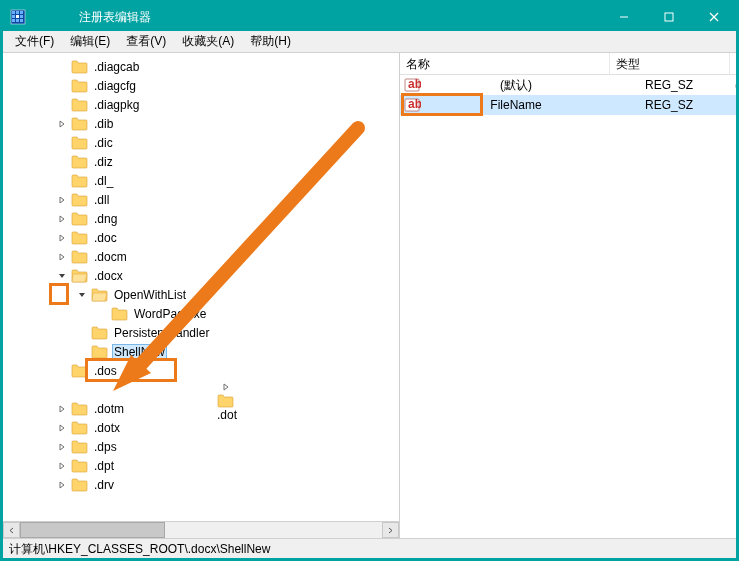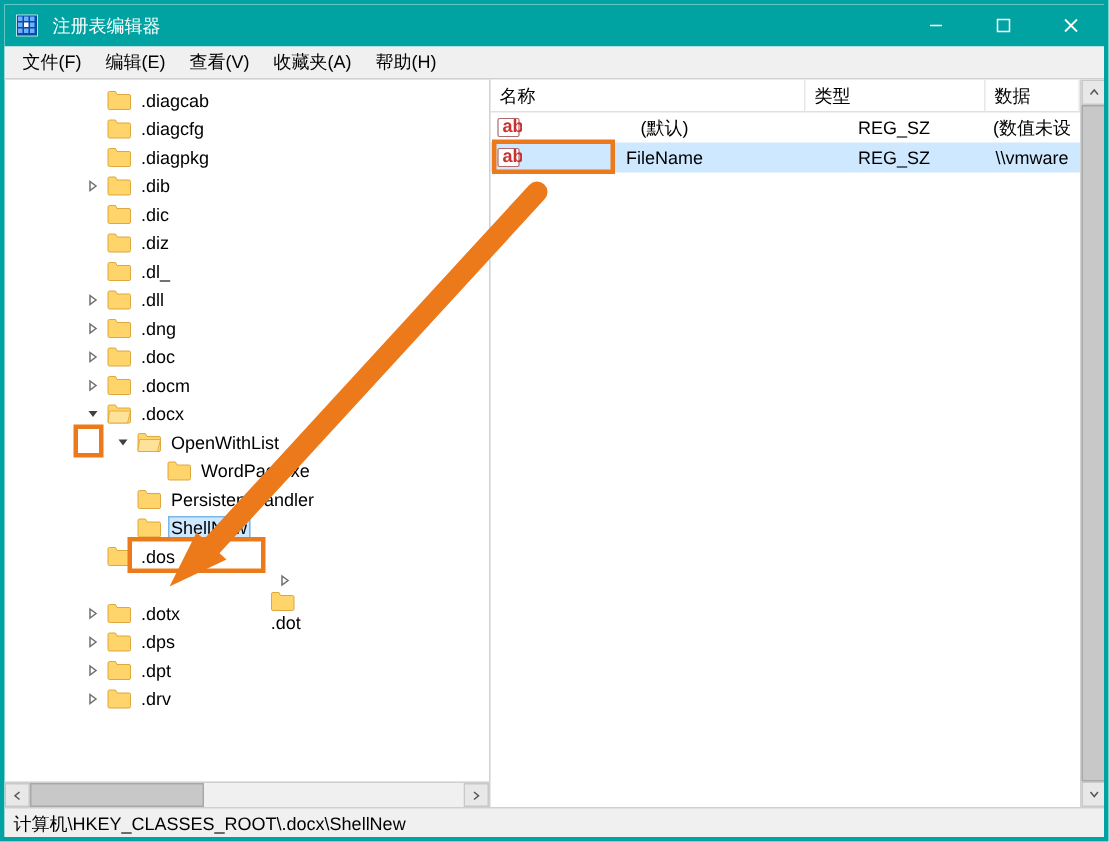--- a/index.html
+++ b/index.html
@@ -1,31 +1,31 @@
 <!DOCTYPE html>
 <html><head>
 <meta charset="utf-8">
 <style>
 * { margin: 0; padding: 0; box-sizing: border-box; font-family: "Microsoft YaHei", "Segoe UI", sans-serif; font-size: 12px; }
 body { width: 739px; height: 561px; border: 3px solid #00a2a2; background: #fff; display: flex; flex-direction: column; overflow: hidden; position: relative; }
 
 
-.titlebar { height: 28px; background: #00a2a2; display: flex; align-items: center; color: #fff; }
+.titlebar { height: 28px; background: #00a2a2; display: flex; align-items: center; color: #fff; gap: 44px; }
 .titlebar .appicon { width: 22px; height: 22px; margin: 0 4px; display:flex; align-items:center; justify-content:center; }
 .titlebar .title { flex: 1; padding-left: 2px; font-size: 12px; }
 .titlebar .winbtns { display: flex; }
 .titlebar .winbtn { width: 45px; height: 28px; display:flex; align-items:center; justify-content:center; cursor:pointer; }
 
 
 .menubar { height: 22px; background: #f0f0f0; border-bottom: 1px solid #d0d0d0; display: flex; align-items: center; padding: 0 4px; }
 .menubar .menu { padding: 2px 8px; cursor: default; }
 
 
 .main { flex: 1; display: flex; min-height: 0; }
-.tree-pane { width: 324px; border-right: 1px solid #d0d0d0; overflow: hidden; position: relative; display:flex; flex-direction:column; }
+.tree-pane { width: 397px; border-right: 1px solid #d0d0d0; overflow: hidden; position: relative; display:flex; flex-direction:column; }
 .list-pane { flex: 1; overflow: hidden; display:flex; }
 
 
 .tree { flex:1; overflow: hidden; padding-top: 4px; padding-left: 8px; position: relative; }
 .tree-row { display: flex; align-items: center; height: 19px; white-space: nowrap; position: relative; }
 .expander { width: 14px; height: 14px; display:flex; align-items:center; justify-content:center; margin-right: 2px; flex-shrink:0; }
 .folder { width: 17px; height: 14px; margin-right: 4px; flex-shrink:0; display:flex; }
 .tree-label { padding: 0 2px; }
 .tree-row.selected .tree-label { background: #cde8ff; border: 1px solid #7ab7e8; padding: 0 1px; }
 
@@ -332,20 +332,34 @@
               <svg width="10" height="10">
                 <path d="M3 2 L7 5 L3 8 Z" fill="none" stroke="#707070" stroke-width="1"></path>
               </svg>
             </span>
             <span class="folder">
               <svg width="17" height="14" viewBox="0 0 17 14">
     <path d="M1 3 L1 12 Q1 13 2 13 L15 13 Q16 13 16 12 L16 4 Q16 3 15 3 L7 3 L6 1 L2 1 Q1 1 1 2 Z" fill="#ffd46b" stroke="#d9a030" stroke-width="0.6"></path>
 
   </svg>
             </span>
+            <span class="tree-label">.dotm</span>
+          </div>
+          <div class="tree-row" style="padding-left: 44px;">
+            <span class="expander">
+              <svg width="10" height="10">
+                <path d="M3 2 L7 5 L3 8 Z" fill="none" stroke="#707070" stroke-width="1"></path>
+              </svg>
+            </span>
+            <span class="folder">
+              <svg width="17" height="14" viewBox="0 0 17 14">
+    <path d="M1 3 L1 12 Q1 13 2 13 L15 13 Q16 13 16 12 L16 4 Q16 3 15 3 L7 3 L6 1 L2 1 Q1 1 1 2 Z" fill="#ffd46b" stroke="#d9a030" stroke-width="0.6"></path>
+
+  </svg>
+            </span>
             <span class="tree-label">.dotx</span>
           </div>
           <div class="tree-row" style="padding-left: 44px;">
             <span class="expander">
               <svg width="10" height="10">
                 <path d="M3 2 L7 5 L3 8 Z" fill="none" stroke="#707070" stroke-width="1"></path>
               </svg>
             </span>
             <span class="folder">
               <svg width="17" height="14" viewBox="0 0 17 14">

